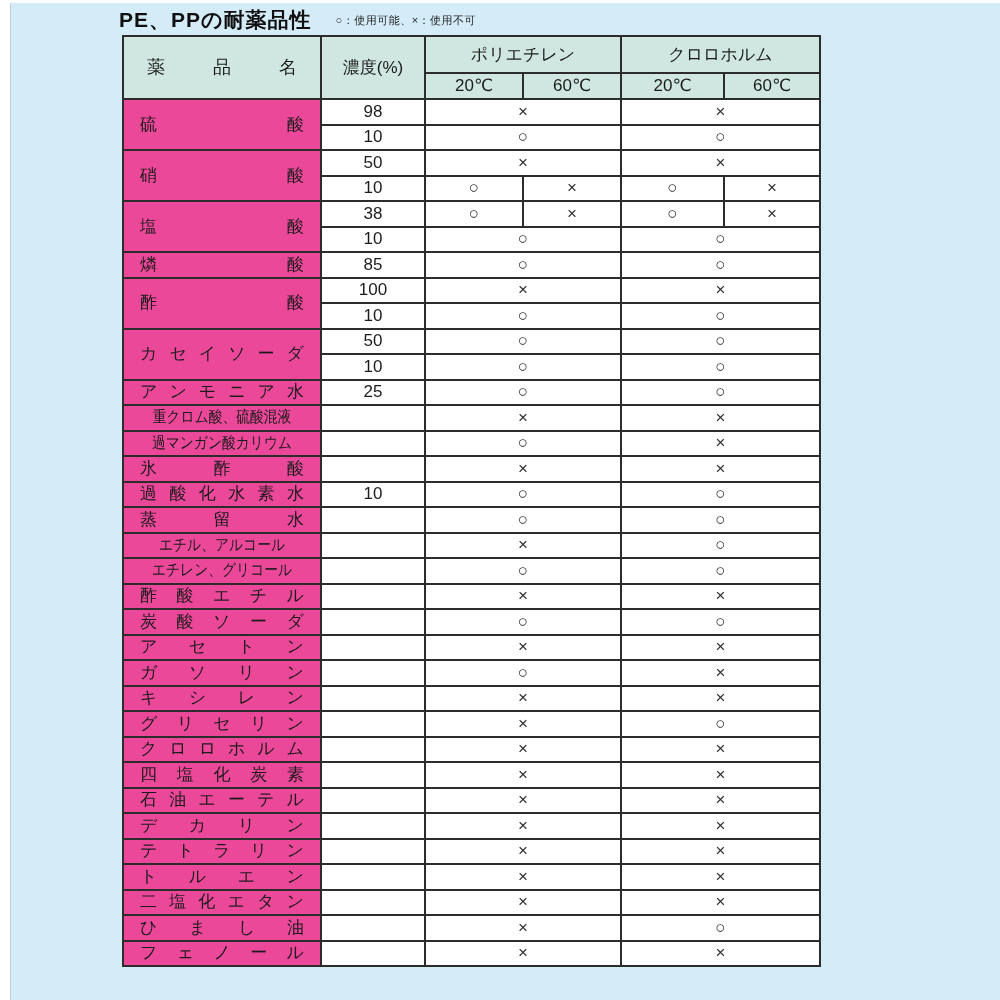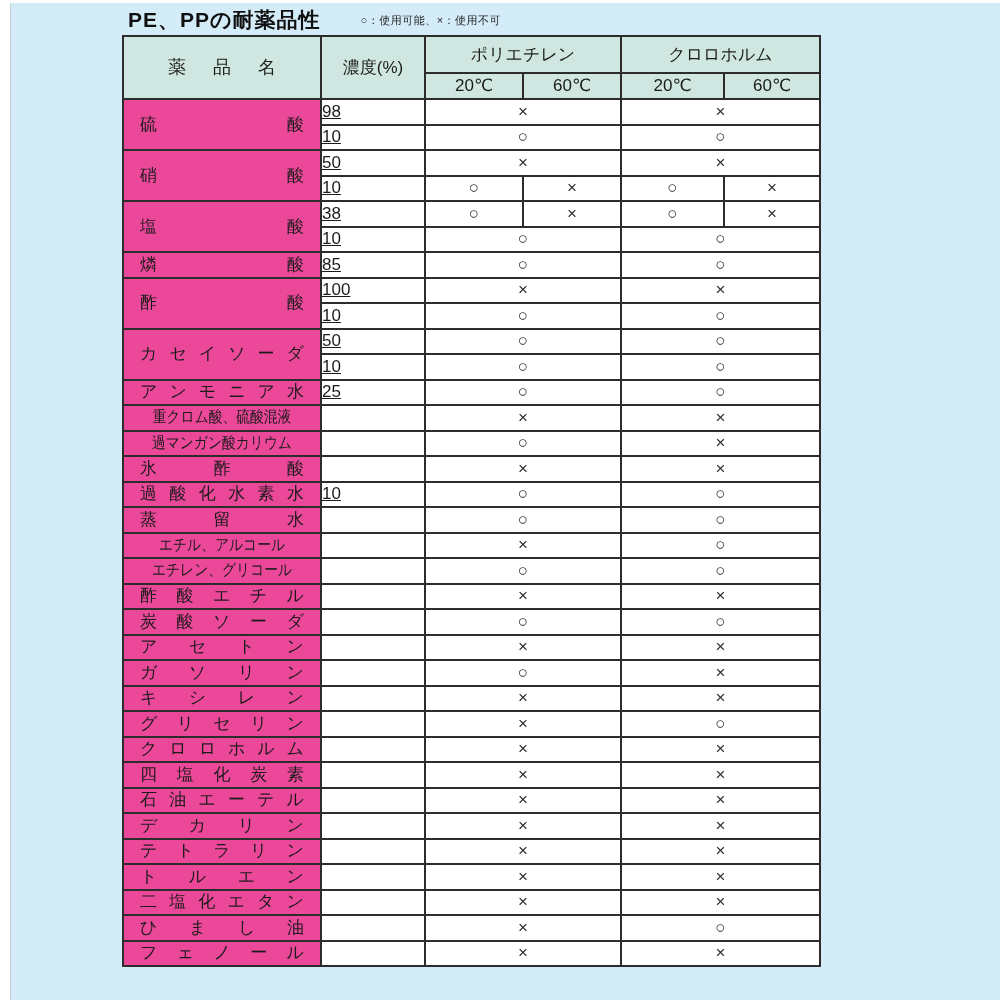--- a/index.html
+++ b/index.html
@@ -6,22 +6,22 @@
   body{
     width:1000px;height:1000px;position:relative;background:#ffffff;
     font-family:"Liberation Sans","DejaVu Sans",sans-serif;
     -webkit-font-smoothing:antialiased;
   }
   .panel{
     position:absolute;left:10px;top:3px;right:0;bottom:0;
     background:#d4ecf8;border-left:1px solid #c3ced6;
   }
   .titlebar{
-    position:absolute;left:117px;top:1px;height:32px;
-    display:flex;align-items:center;gap:40px;white-space:nowrap;
+    position:absolute;left:108px;top:1px;height:32px;
+    display:flex;align-items:center;gap:24px;white-space:nowrap;
   }
   .title{font-size:21px;font-weight:bold;color:#101010;letter-spacing:1px;}
   .legend{font-size:11px;color:#1e1e1e;letter-spacing:0.5px;}
   table.chem{
     position:absolute;left:111px;top:32px;
     border-collapse:collapse;table-layout:fixed;background:#ffffff;
     border:2px solid #2c2c2c;
   }
   .chem th,.chem td{
     border:2px solid #2c2c2c;padding:0;margin:0;line-height:1.05;
@@ -35,23 +35,23 @@
   td.name .txt{
     display:block;width:100%;box-sizing:border-box;
     text-align:justify;text-align-last:justify;padding:0 16px;font-size:17px;
   }
   td.name.narrow .txt{
     text-align:center;text-align-last:auto;padding:0;white-space:nowrap;
     font-size:16px;transform:scaleX(0.86);transform-origin:50% 50%;
   }
   th.chemhdr .txt{
     display:block;width:100%;box-sizing:border-box;
-    text-align:justify;text-align-last:justify;padding:0 44px;font-size:18px;
-  }
-  td.conc{text-align:left;text-decoration:underline;}
+    text-align:justify;text-align-last:justify;padding:0 23px;font-size:18px;
+  }
+  td.conc{text-align:center;}
   td.mark{text-align:center;font-size:16px;color:#2f2f2f;}
 </style>
 </head>
 <body>
 
 <div class="panel">
   <div class="titlebar">
     <span class="title">PE、PPの耐薬品性</span>
     <span class="legend">○：使用可能、×：使用不可</span>
   </div>

